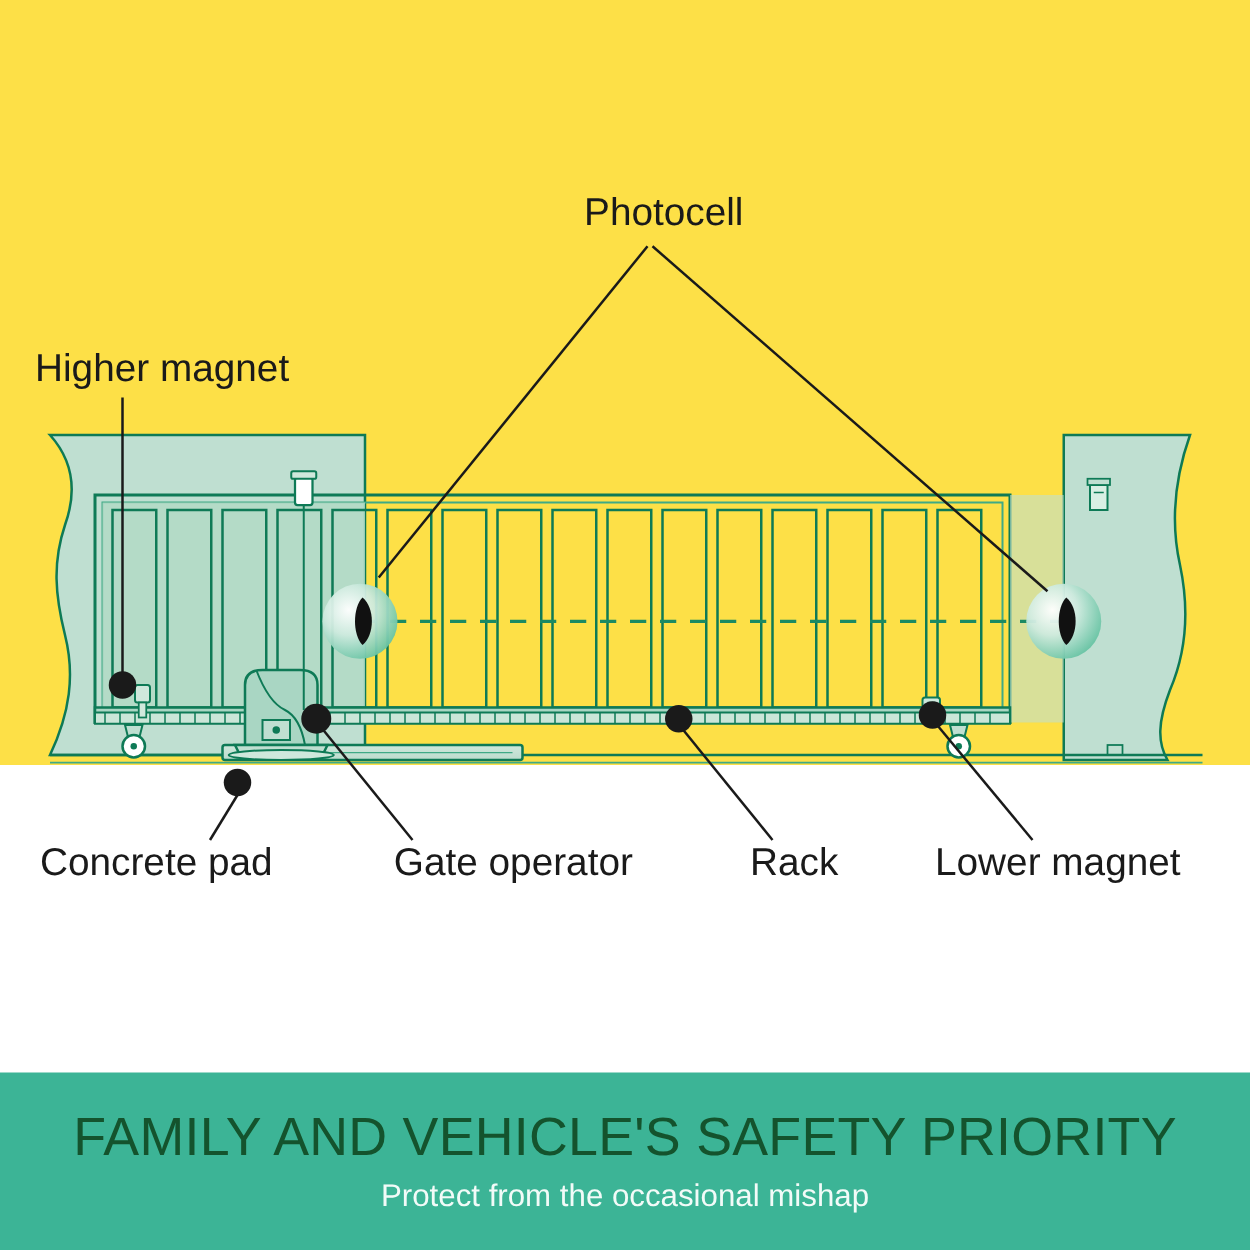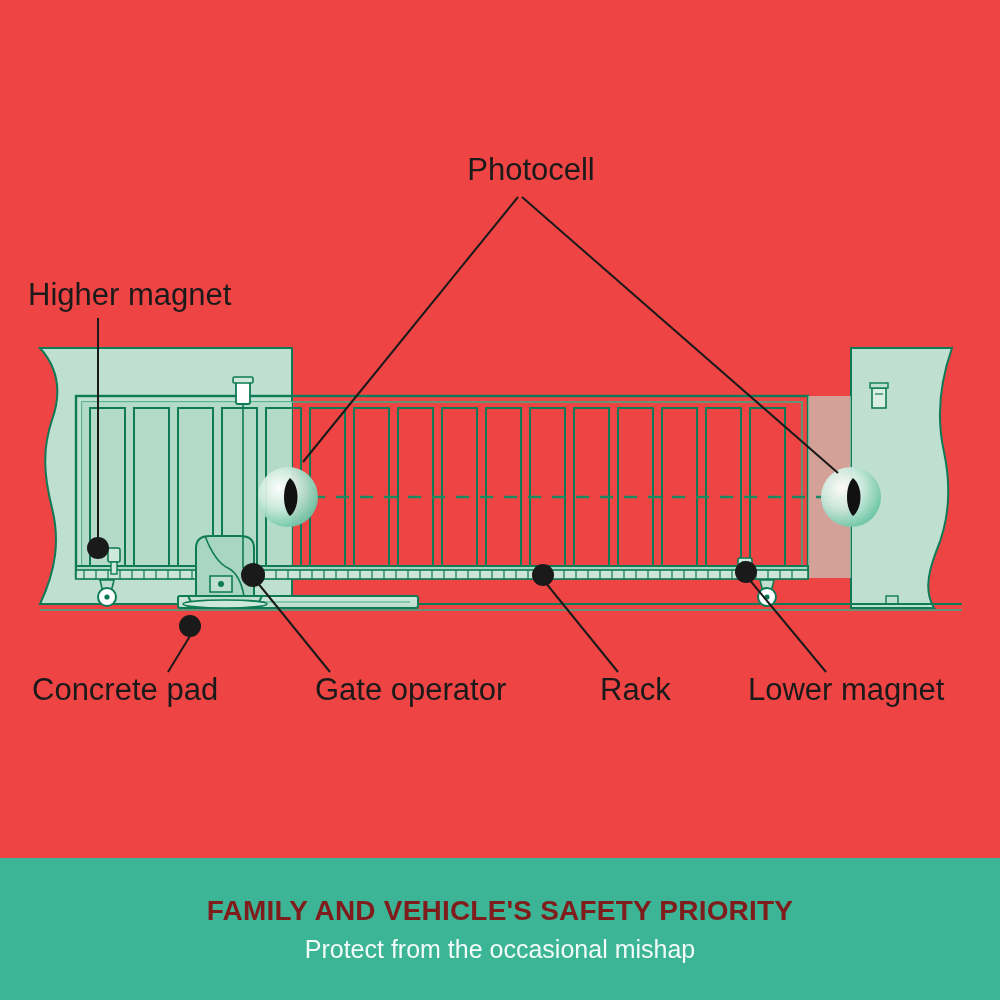--- a/index.html
+++ b/index.html
@@ -6,43 +6,43 @@
   html,body{margin:0;padding:0;}
   body{
     width:1000px;height:1000px;
     background:#ffffff;
     font-family:"Liberation Sans", sans-serif;
     overflow:hidden;
     position:relative;
   }
   #root{position:relative;width:1000px;height:1000px;}
 
-  .diagram-area{position:absolute;left:0;top:0;width:1000px;height:858px;background:#ef4444;}
+  .diagram-area{position:absolute;left:0;top:0;width:1000px;height:612px;background:#fde047;}
   svg.diagram{position:absolute;left:0;top:0;width:1000px;height:858px;display:block;}
 
   .callout-text{
     font-family:"Liberation Sans", sans-serif;
     font-size:31px;
     fill:#1a1a1a;
     font-weight:400;
   }
 
   .banner{
     position:absolute;left:0;top:858px;width:1000px;height:142px;
     background:#3cb496;
     display:flex;flex-direction:column;
     align-items:center;justify-content:center;
     box-sizing:border-box;
   }
   .banner-title{
     font-family:"Liberation Sans", sans-serif;
-    font-weight:bold;
-    font-size:28px;
+    font-weight:normal;
+    font-size:43px;
     letter-spacing:0.2px;
-    color:#7f1d1d;
+    color:#14532d;
     margin:0 0 8px 0;
     text-align:center;
     white-space:nowrap;
   }
   .banner-sub{
     font-family:Liberation Sans, sans-serif;
     font-weight:400;
     font-size:25px;
     color:#f2fbf8;
     margin:0;

